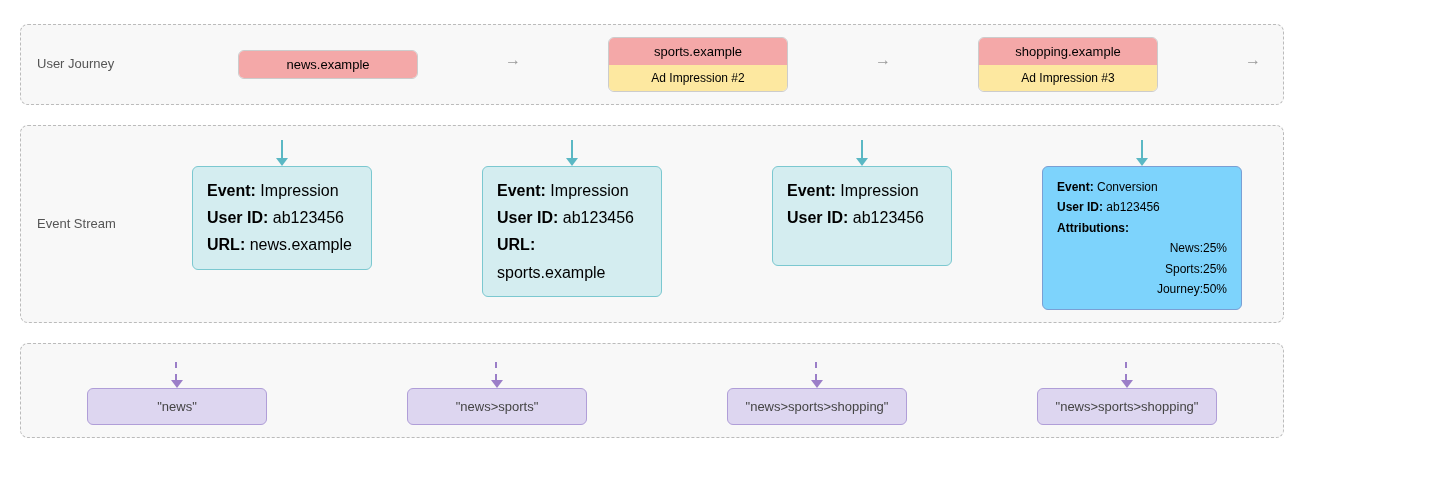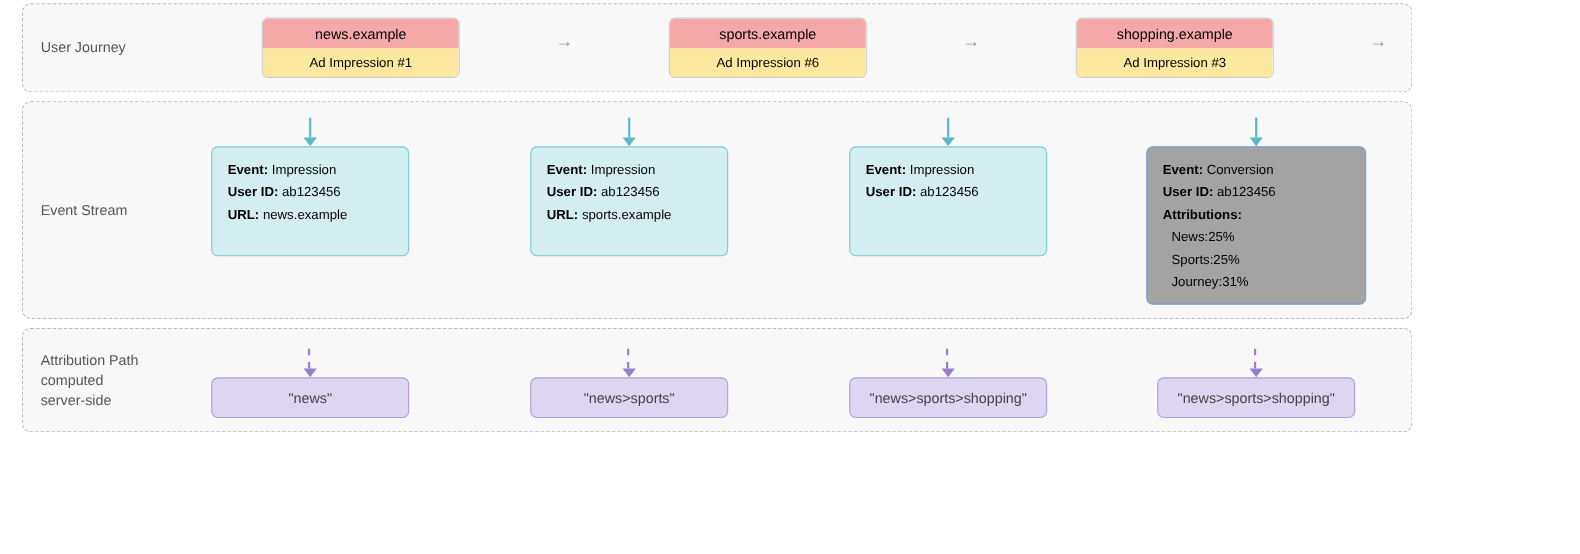--- a/index.html
+++ b/index.html
@@ -5,24 +5,24 @@
     * { box-sizing: border-box; margin: 0; padding: 0; }
     body {
       font-family: Arial, sans-serif;
       background: #fff;
       width: 1436px;
       min-height: 504px;
       overflow: hidden;
     }
     .diagram {
       width: 1304px;
-      padding: 3px 20px;
-      display: flex;
-      flex-direction: column;
-      gap: 0;
+      padding: 24px 20px;
+      display: flex;
+      flex-direction: column;
+      gap: 12px;
     }
 
     
     .section {
       display: flex;
       flex-direction: row;
       align-items: stretch;
       border: 1.5px dashed #bbb;
       border-radius: 8px;
       margin-bottom: 8px;
@@ -116,38 +116,38 @@
       flex: 1;
       display: flex;
       flex-direction: column;
       align-items: center;
     }
     .event-box {
       border: 1.5px solid #7bc8d0;
       background: #d4edf0;
       border-radius: 6px;
       padding: 10px 14px;
-      font-size: 12px;
+      font-size: 16px;
       line-height: 1.7;
       width: 180px;
       min-height: 100px;
     }
     .event-box-blue {
       border: 1.5px solid #7a9fd4;
-      background: #a3a3a3;
+      background: #7dd3fc;
       border-radius: 6px;
       padding: 10px 14px;
       font-size: 12px;
       line-height: 1.7;
       width: 200px;
       min-height: 100px;
     }
     .event-label { font-weight: bold; }
     .event-indent { margin-left: 8px; }
-    .event-row { display: flex; justify-content: flex-start; }
+    .event-row { display: flex; justify-content: flex-end; }
 
     
     .arrow-down-purple {
       display: flex;
       flex-direction: column;
       align-items: center;
       height: 28px;
       justify-content: flex-end;
       margin-top: 4px;
     }
@@ -207,30 +207,29 @@
 
 <div class="diagram">
 
   <div class="section">
     <div class="section-label">User Journey</div>
     <div class="journey-content">
 
       <div class="journey-step">
         <div class="journey-box">
           <div class="journey-box-top top-pink">news.example</div>
-          <div class="journey-box-bottom bottom-yellow">Ad Impression #1</div>
         </div>
       </div>
 
       <div class="h-arrow">→</div>
 
       <div class="journey-step">
         <div class="journey-box">
           <div class="journey-box-top top-pink">sports.example</div>
-          <div class="journey-box-bottom bottom-yellow">Ad Impression #6</div>
+          <div class="journey-box-bottom bottom-yellow">Ad Impression #2</div>
         </div>
       </div>
 
       <div class="h-arrow">→</div>
 
       <div class="journey-step">
         <div class="journey-box">
           <div class="journey-box-top top-pink">shopping.example</div>
           <div class="journey-box-bottom bottom-yellow">Ad Impression #3</div>
         </div>
@@ -287,32 +286,29 @@
           <div class="event-row">
               <span class="event-indent">News:</span>
               <span>25%</span>
             </div>
           <div class="event-row">
               <span class="event-indent">Sports:</span>
               <span>25%</span>
             </div>
           <div class="event-row">
               <span class="event-indent">Journey:</span>
-              <span>31%</span>
+              <span>50%</span>
             </div>
         </div>
       </div>
 
     </div>
   </div>
 
   <div class="section">
-    <div class="section-label" style="white-space:pre-line">Attribution Path
-computed
-server-side</div>
     <div class="attrib-content">
 
       <div class="attrib-step">
         <div style="display:flex; flex-direction:column; align-items:center;">
           <div class="arrow-down-purple"></div>
           <div class="attrib-box">"news"</div>
         </div>
       </div>
 
       <div style="width:40px"></div>

